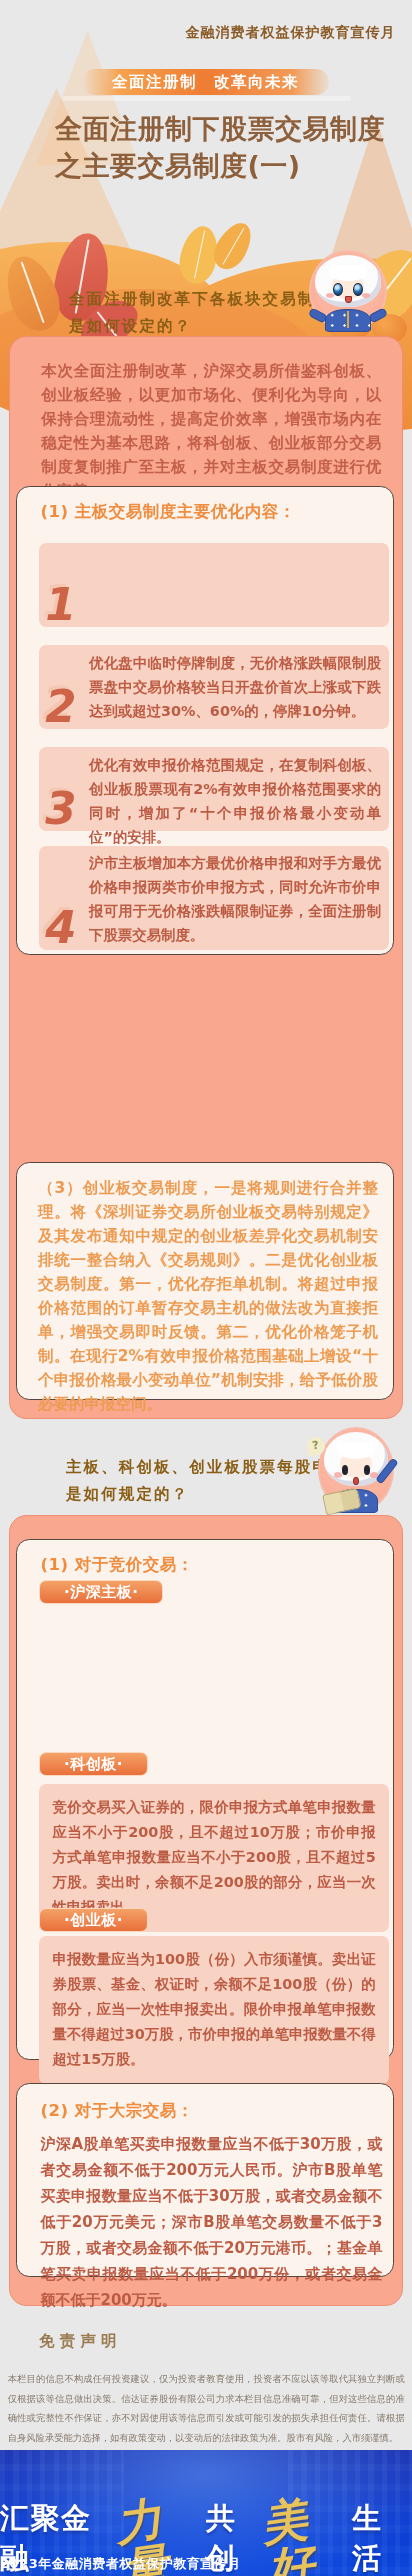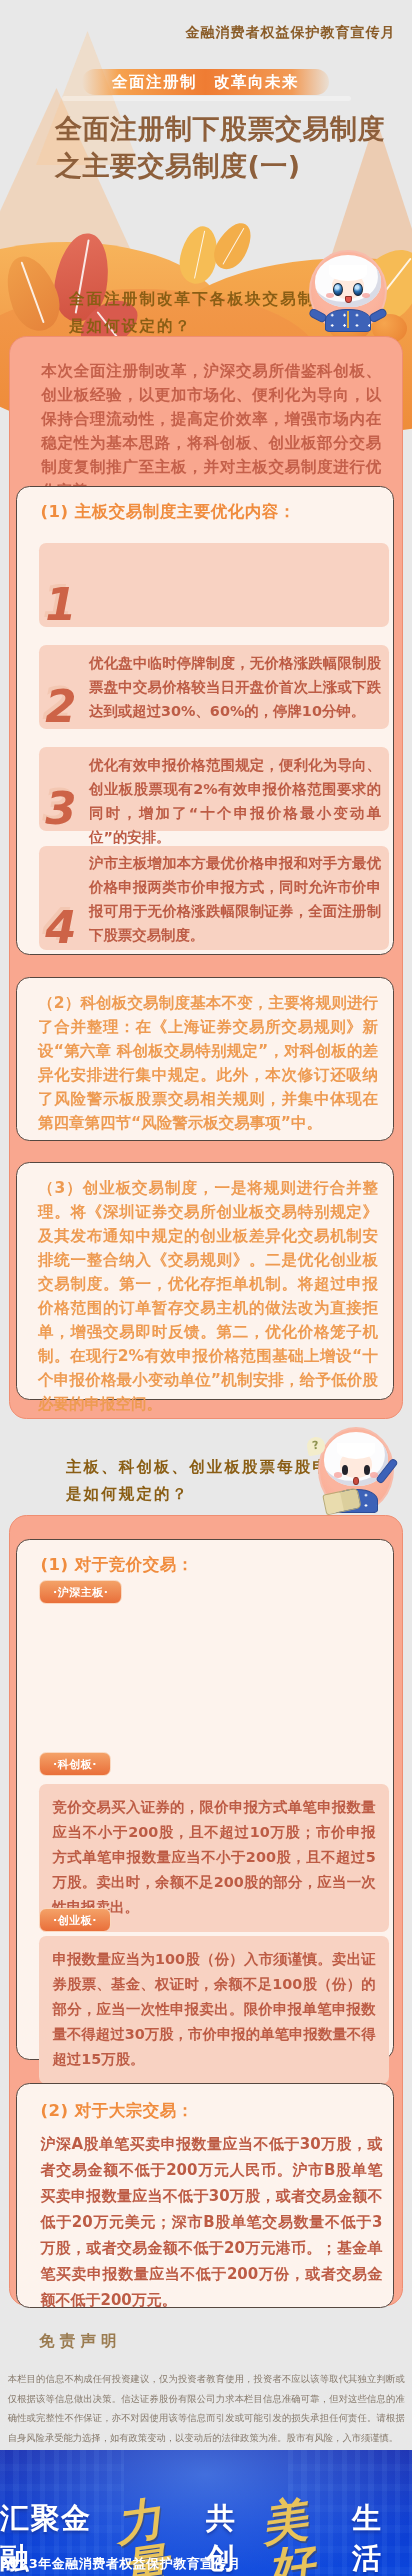--- a/index.html
+++ b/index.html
@@ -93,38 +93,38 @@
   .sc1 { top:336px; height:1083px; }
   .sc2 { top:1515px; height:791px; }
   .intro { position:absolute; left:31px; top:21.6px; width:340px;
     color:#c4604a; font-size:15.5px; line-height:24px; font-weight:600; text-align:justify; }
   .cream-card { position:absolute; left:6.2px; width:378px;
     background:#fdf3ed; border:1.5px solid #554740; border-radius:13.4px; }
   .cc1 { top:149px;  height:469px; }
   .cc2 { top:640px; height:164px; }
   .cc3 { top:825px; height:238px; }
   .ccA { top:23px;   height:521px; }
-  .ccB { top:567px; height:225px; }
+  .ccB { top:567px; height:194px; }
   .sec-heading { position:absolute; left:23px; color:#f08c3e; font-size:16.5px; font-weight:800; letter-spacing:0.5px; }
   .h-cc1 { top:14px; } .h-ccA { top:14.4px; } .h-ccB { top:15.5px; }
   .rule-item { position:absolute; left:21.6px; width:350px; background:#f8d2c2; border-radius:7.2px; }
   .ri1 { top:56px; height:84px; }
   .ri2 { top:158px; height:84px; }
   .ri3 { top:260px; height:84px; }
   .ri4 { top:359px; height:104px; }
   .rule-num { position:absolute; left:6.2px; bottom:0; color:#cd6347; font-size:45px; font-weight:900;
     font-style:italic; line-height:.95; text-shadow:-3.1px -2.6px 0 #f3c7b2; }
   .rule-text { position:absolute; left:50px; top:6.2px; width:292px;
     color:#bd5c45; font-size:14.4px; line-height:24px; font-weight:600; text-align:justify; }
   .ri4 .rule-text { top:5.2px; }
   .sec-para { position:absolute; left:20.6px; top:13.4px; width:340px;
     color:#ee9b52; font-size:15.5px; line-height:24px; font-weight:700; text-align:justify; }
-  .board-badge { position:absolute; left:21.6px; height:24px; padding:0 13px; z-index:2;
+  .board-badge { position:absolute; left:21.6px; height:24px; padding:0 24px; z-index:2;
     background:linear-gradient(180deg,#f4a268,#e96f3a); border:1.5px solid #fad8c0; border-radius:7.2px;
-    color:#fff; font-size:11px; font-weight:800; letter-spacing:0.5px;
+    color:#fff; font-size:15px; font-weight:800; letter-spacing:0.5px;
     display:inline-flex; align-items:center; justify-content:center; }
   .bb1 { top:40px; } .bb2 { top:212px; } .bb3 { top:368px; }
   .board-block { position:absolute; left:21.6px; width:350px; background:#f8d2c2; border-radius:7.2px;
     padding:11.3px 13.4px; color:#bd5c45; font-size:14.4px; line-height:25px; font-weight:600; text-align:justify; }
   .blk1 { top:72px; } .blk2 { top:244px; } .blk3 { top:396px; }
   .block-para { position:absolute; left:23px; top:47px; width:342px;
     color:#bd5c45; font-size:15px; line-height:26px; font-weight:600; text-align:justify; }
 
   
   .disc-title { position:absolute; left:39px; top:2331px; z-index:2;
@@ -209,31 +209,28 @@
       <div class="sec-heading h-cc1">(1) 主板交易制度主要优化内容：</div>
       <div class="rule-item ri1">
         <div class="rule-num">1</div>
       </div>
       <div class="rule-item ri2">
         <div class="rule-num">2</div>
         <div class="rule-text">优化盘中临时停牌制度，无价格涨跌幅限制股票盘中交易价格较当日开盘价首次上涨或下跌达到或超过30%、60%的，停牌10分钟。</div>
       </div>
       <div class="rule-item ri3">
         <div class="rule-num">3</div>
-        <div class="rule-text">优化有效申报价格范围规定，便利化为导向、创业板股票现有2%有效申报价格范围要求的同时，增加了“十个申报价格最小变动单位”的安排。</div>
+        <div class="rule-text">优化有效申报价格范围规定，在复制科创板、创业板股票现有2%有效申报价格范围要求的同时，增加了“十个申报价格最小变动单位”的安排。</div>
       </div>
       <div class="rule-item ri4">
         <div class="rule-num">4</div>
         <div class="rule-text">沪市主板增加本方最优价格申报和对手方最优价格申报两类市价申报方式，同时允许市价申报可用于无价格涨跌幅限制证券，全面注册制下股票交易制度。</div>
       </div>
     </div>
 
-    <div class="cream-card cc2">
-      <div class="sec-para">（2）科创板交易制度基本不变，主要将规则进行了合并整理：在《上海证券交易所交易规则》新设“第六章 科创板交易特别规定”，对科创板的差异化安排进行集中规定。此外，本次修订还吸纳了风险警示板股票交易相关规则，并集中体现在第四章第四节“风险警示板交易事项”中。</div>
-    </div>
 
     <div class="cream-card cc3">
       <div class="sec-para">（3）创业板交易制度，一是将规则进行合并整理。将《深圳证券交易所创业板交易特别规定》及其发布通知中规定的创业板差异化交易机制安排统一整合纳入《交易规则》。二是优化创业板交易制度。第一，优化存拒单机制。将超过申报价格范围的订单暂存交易主机的做法改为直接拒单，增强交易即时反馈。第二，优化价格笼子机制。在现行2%有效申报价格范围基础上增设“十个申报价格最小变动单位”机制安排，给予低价股必要的申报空间。</div>
     </div>
   </div>
 
   <div class="question q2">
     <div>主板、科创板、创业板股票每股申报数量</div>
     <div>是如何规定的？</div>
   </div>

